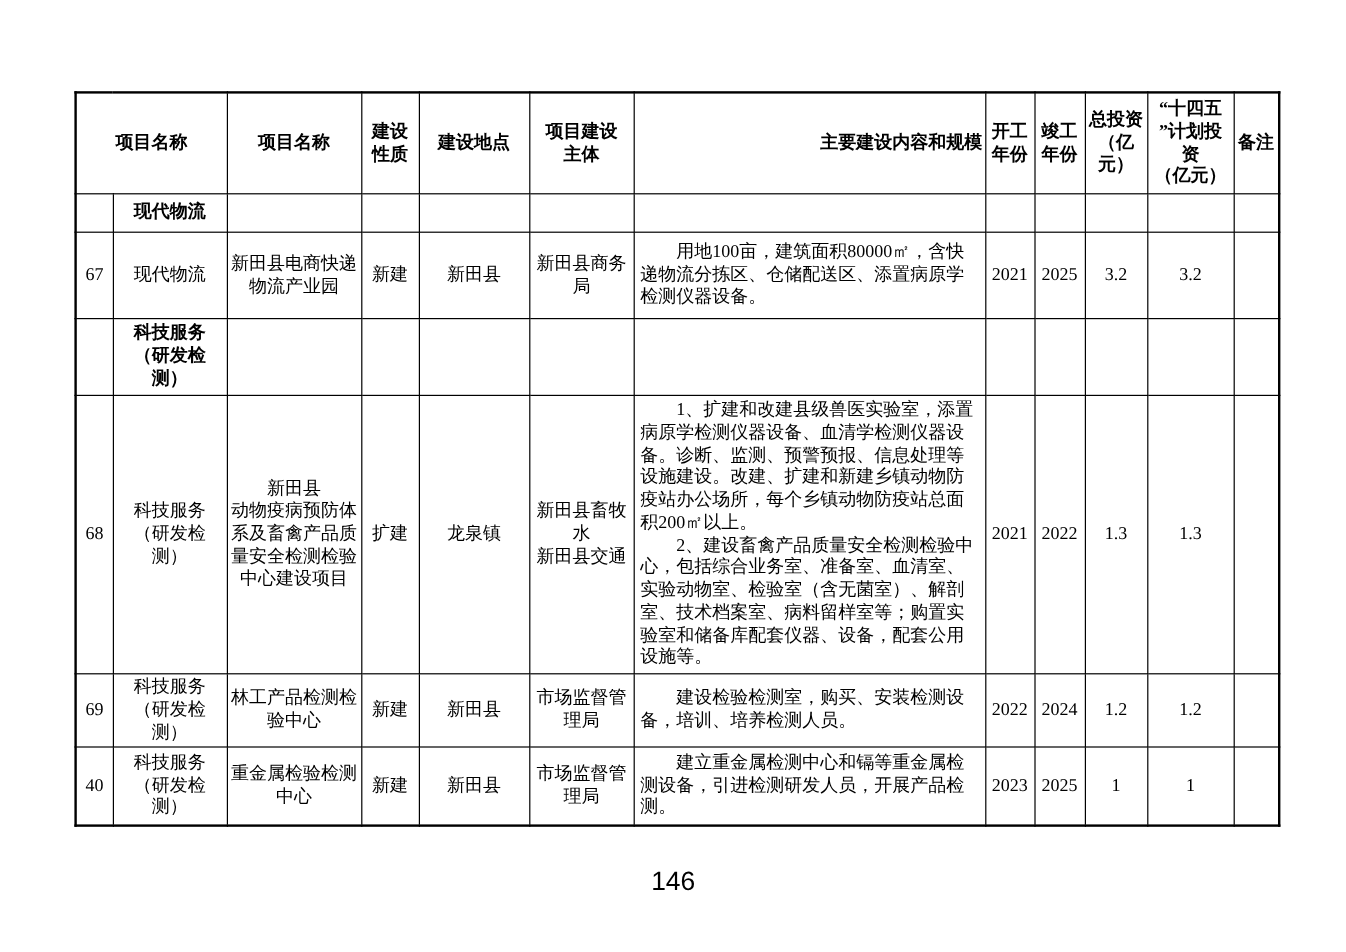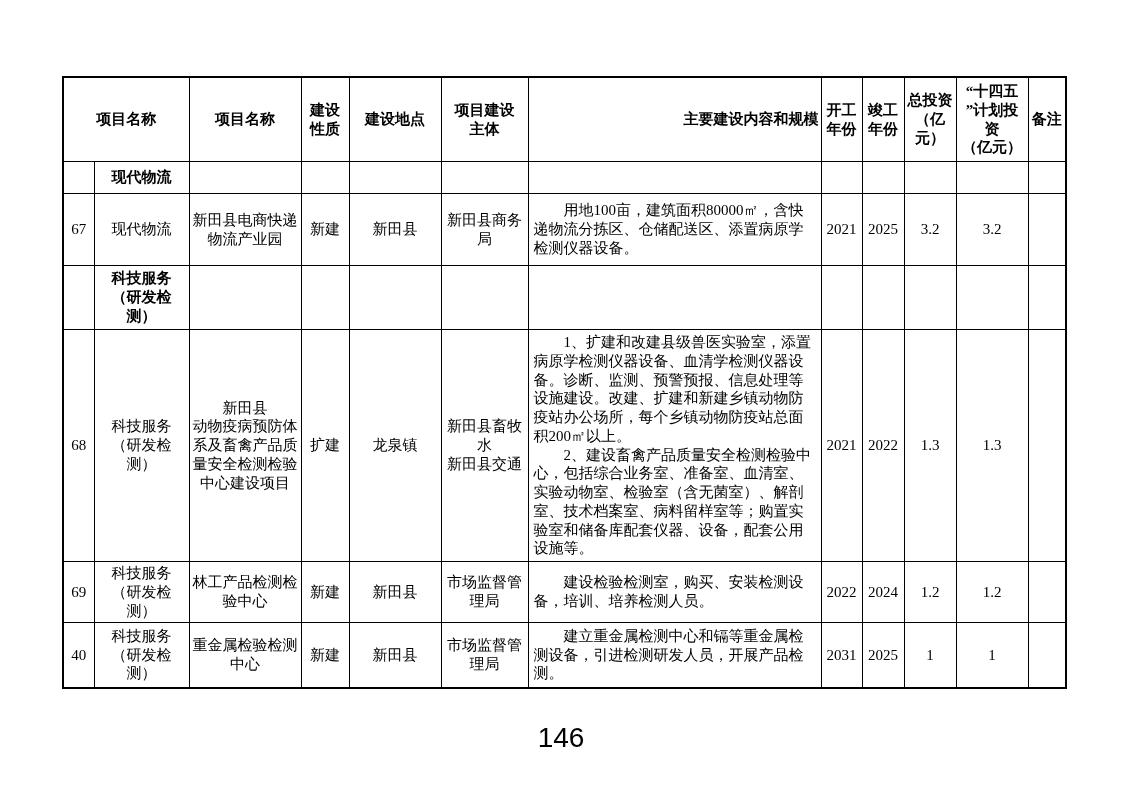--- a/index.html
+++ b/index.html
@@ -38,21 +38,21 @@
   tr.r1{height:52px;}
   tr.r2{height:72px;}
   tr.r3{height:64px;}
   tr.r4{height:223px;}
   tr.r5{height:51px;}
   tr.r6{height:65px;}
   .page-number{
     position:absolute;left:0;top:722px;width:100%;
     text-align:center;
     font-family:"Liberation Sans","DejaVu Sans",sans-serif;
-    font-size:28px;
+    font-size:22px;
   }
 </style>
 </head>
 <body>
 
 <div class="page">
 
   <table class="plan-table">
     <colgroup>
       <col style="width:31px">
@@ -185,21 +185,21 @@
           <td>科技服务
 （研发检
 测）</td>
           <td>重金属检验检测
 中心</td>
           <td>新建</td>
           <td>新田县</td>
           <td>市场监督管
 理局</td>
           <td class="content-cell">　　建立重金属检测中心和镉等重金属检测设备，引进检测研发人员，开展产品检测。</td>
-          <td>2031</td>
+          <td>2023</td>
           <td>2025</td>
           <td>1</td>
           <td>1</td>
           <td></td>
         </tr>
       </tbody>
   </table>
 
   <div class="page-number">146</div>
 

